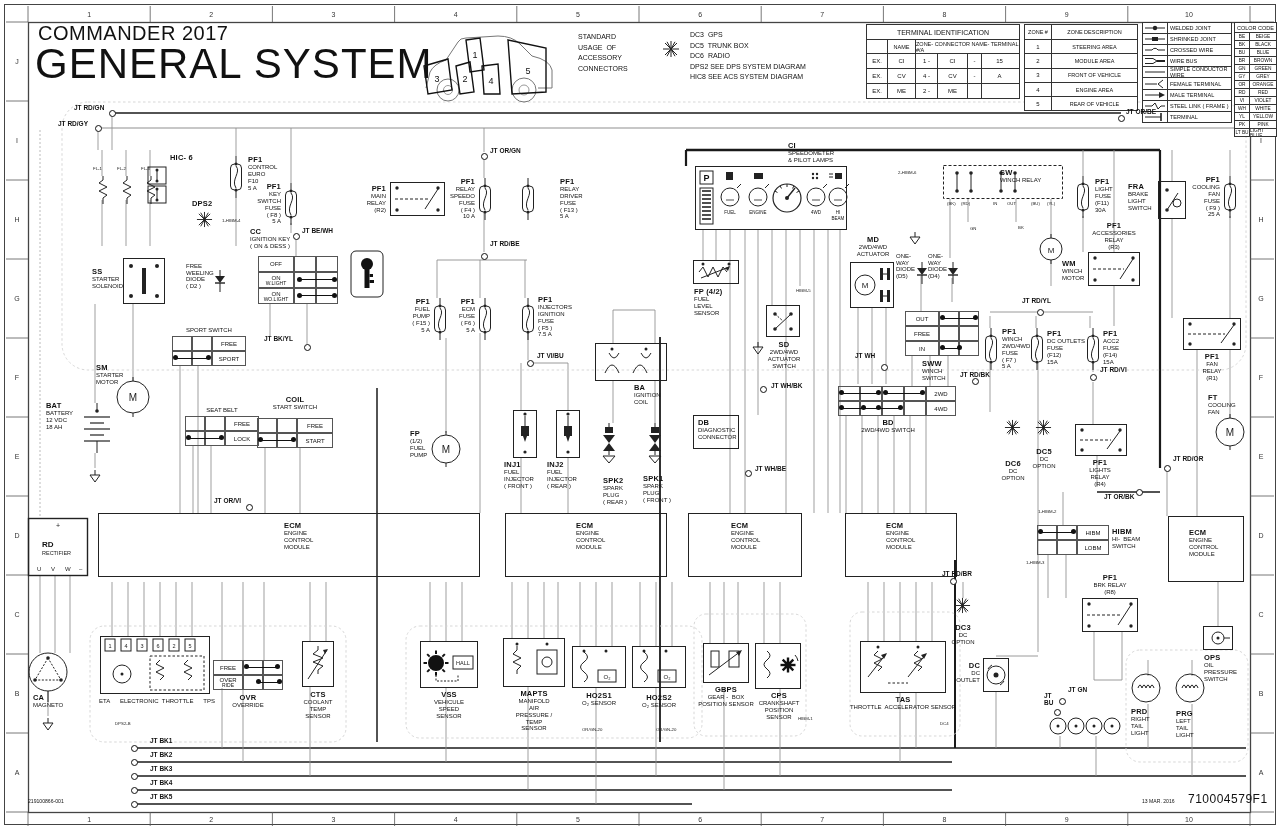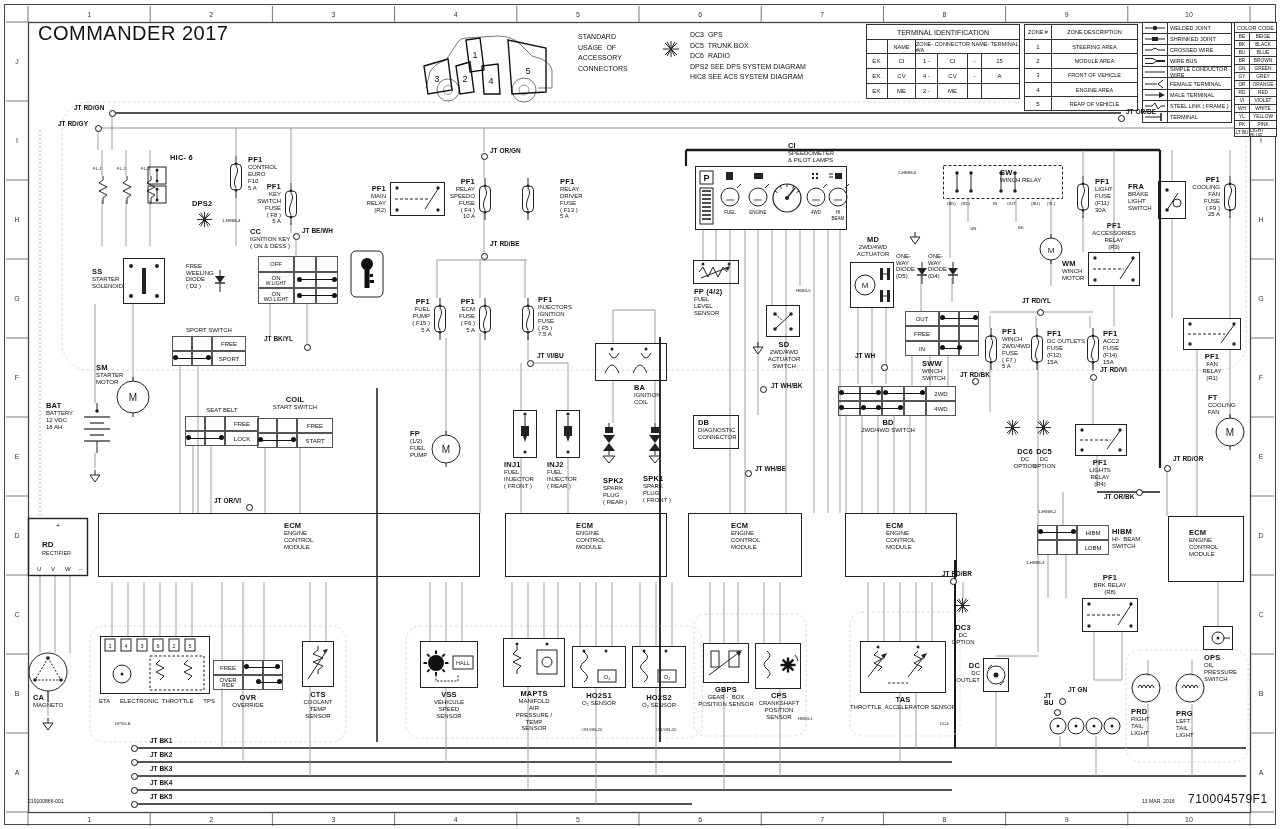--- a/index.html
+++ b/index.html
@@ -305,20 +305,21 @@
       <div class="ruler" style="left: 6px; top: 496px; width: 22px; height: 79px;">D</div>
       <div class="ruler" style="left: 1250px; top: 496px; width: 22px; height: 79px;">D</div>
       <div class="ruler" style="left: 6px; top: 575px; width: 22px; height: 79px;">C</div>
       <div class="ruler" style="left: 1250px; top: 575px; width: 22px; height: 79px;">C</div>
       <div class="ruler" style="left: 6px; top: 654px; width: 22px; height: 79px;">B</div>
       <div class="ruler" style="left: 1250px; top: 654px; width: 22px; height: 79px;">B</div>
       <div class="ruler" style="left: 6px; top: 733px; width: 22px; height: 79px;">A</div>
       <div class="ruler" style="left: 1250px; top: 733px; width: 22px; height: 79px;">A</div>
     </div>
   <div id="title-model">COMMANDER 2017</div>
+  <div id="title-main">GENERAL SYSTEM</div>
   <div id="vehicle" class="abs" style="left:420px;top:26px">
       <svg width="140" height="82" viewBox="0 0 140 82">
 <path d="M6 62 L10 46 Q14 38 26 34 L38 16 Q40 12 46 12 L78 10 Q92 10 100 18 L112 30 Q130 34 132 44 L132 62 L118 62" fill="none" stroke="#777" stroke-width="1"></path>
 <circle cx="28" cy="64" r="11" fill="none" stroke="#777"></circle>
         <circle cx="104" cy="64" r="12" fill="none" stroke="#777"></circle>
 <circle cx="28" cy="64" r="4.5" fill="none" stroke="#999"></circle>
         <circle cx="104" cy="64" r="5" fill="none" stroke="#999"></circle>
 <g fill="none" stroke="#111" stroke-width="1.4">
 <polygon points="4,40 28,33 32,64 8,68"></polygon>
           <polygon points="36,40 50,36 54,66 40,68"></polygon>
@@ -1389,21 +1390,21 @@
           <g stroke="#222" stroke-width="1">
             <line x1="9" y1="1" x2="9" y2="17"></line>
             <line x1="1" y1="9" x2="17" y2="9"></line>
             <line x1="3" y1="3" x2="15" y2="15"></line>
             <line x1="15" y1="3" x2="3" y2="15"></line>
             <line x1="5" y1="1.8" x2="13" y2="16.2"></line>
             <line x1="13" y1="1.8" x2="5" y2="16.2"></line>
           </g>
         </svg>
       </div>
-      <div class="lab la-c" style="left: 1013px; top: 448px; margin-left: 12px;"><b>DC6</b><div>DC</div><div>OPTION</div></div>
+      <div class="lab la-c" style="left: 1013px; top: 460px;"><b>DC6</b><div>DC</div><div>OPTION</div></div>
       <div class="abs" style="left: 1035px; top: 419px;">
         <svg width="17" height="17" viewBox="0 0 18 18">
           <g stroke="#222" stroke-width="1">
             <line x1="9" y1="1" x2="9" y2="17"></line>
             <line x1="1" y1="9" x2="17" y2="9"></line>
             <line x1="3" y1="3" x2="15" y2="15"></line>
             <line x1="15" y1="3" x2="3" y2="15"></line>
             <line x1="5" y1="1.8" x2="13" y2="16.2"></line>
             <line x1="13" y1="1.8" x2="5" y2="16.2"></line>
           </g>

